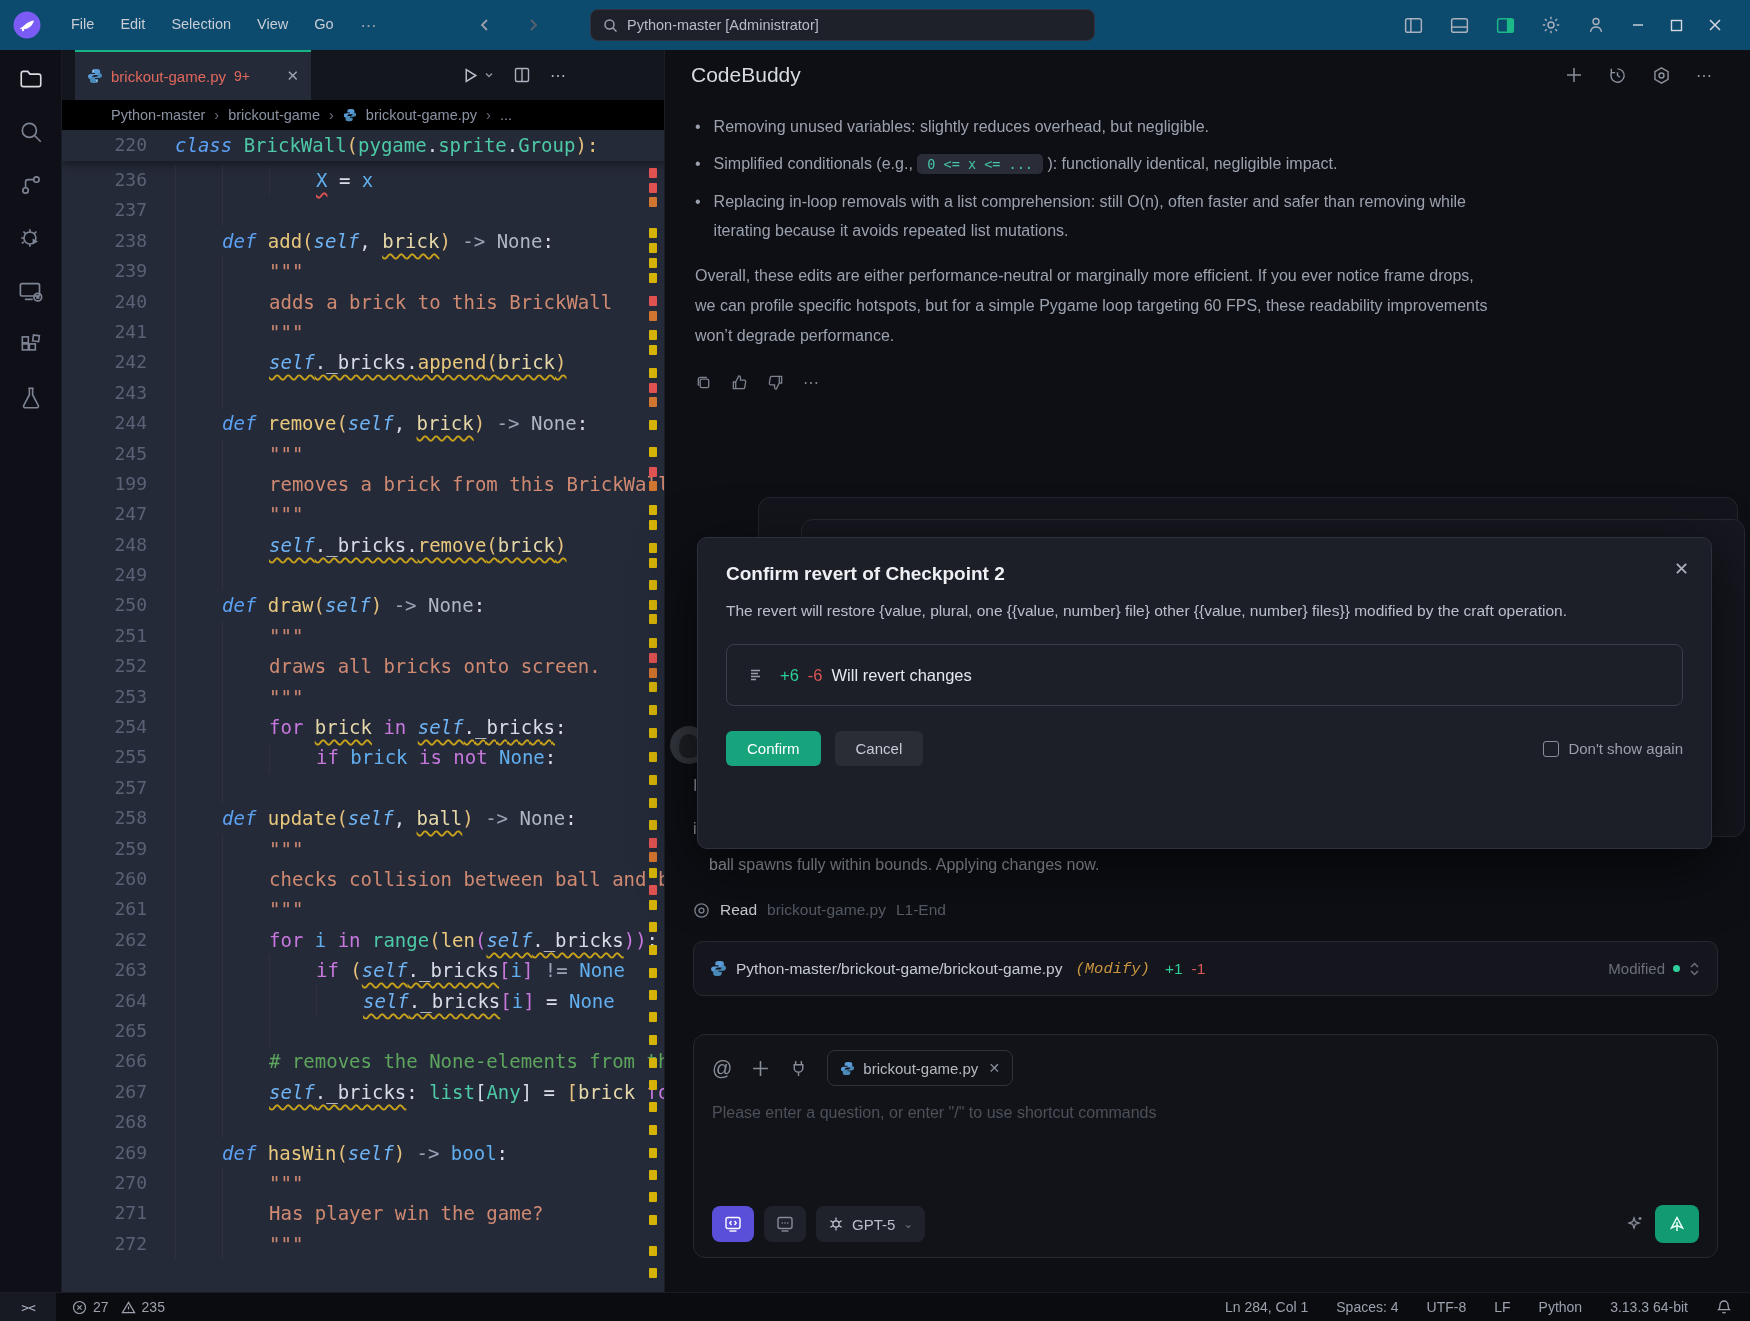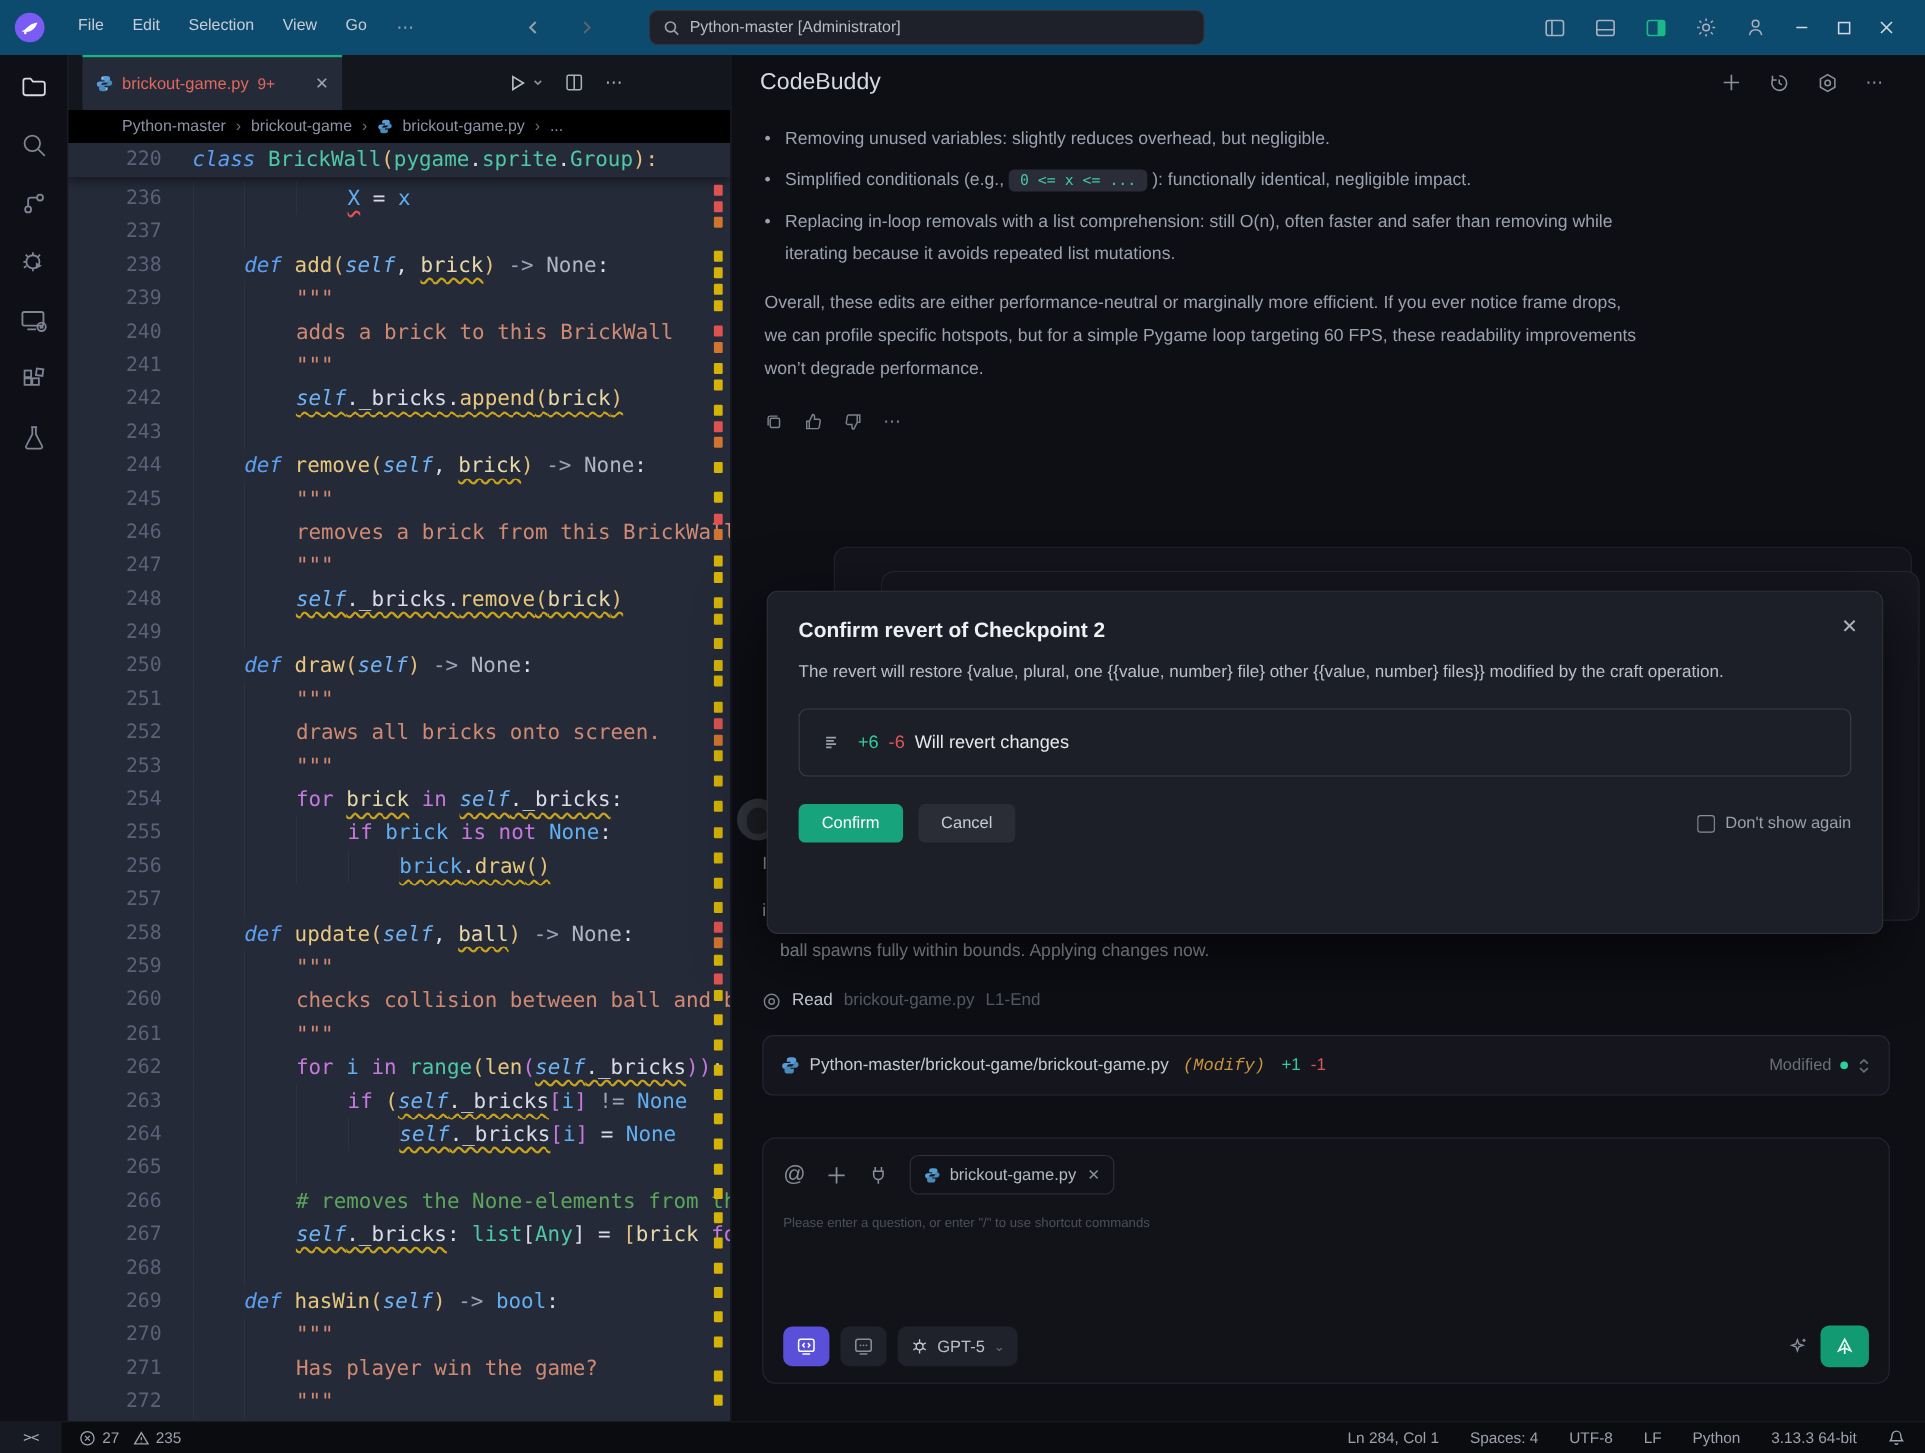--- a/index.html
+++ b/index.html
@@ -96,21 +96,21 @@
   .fr-plus{color:#2ecf9a;margin-left:6px}
   .fr-minus{color:#d95757}
   .fr-right{margin-left:auto;display:flex;align-items:center;gap:8px;color:#6b7078;font-size:15px}
   .greendot{width:7px;height:7px;border-radius:50%;background:#2ecf9a}
 
   .inputcard{position:absolute;left:28px;top:984px;width:1025px;height:224px;background:#121318;border:1px solid #262833;border-radius:12px}
   .inrow1{display:flex;align-items:center;gap:19px;padding:15px 18px 0 18px;color:#878d99}
   .filechip{display:flex;align-items:center;gap:8px;border:1px solid #2f323c;border-radius:8px;height:36px;padding:0 12px;
             font-size:15px;color:#b3b8c2}
   .chipx{color:#878d99;font-size:14px;margin-left:2px}
-  .inputtext{padding:18px 18px 0 18px;font-size:12px;color:#4b505b}
+  .inputtext{padding:18px 18px 0 18px;font-size:16px;color:#4b505b}
   .inrow2{position:absolute;left:18px;right:18px;bottom:14px;display:flex;align-items:center;gap:10px}
   .sqbtn{width:42px;height:36px;border-radius:8px;display:flex;align-items:center;justify-content:center}
   .sqbtn.purple{background:#5a4fd8;color:#fff}
   .sqbtn.gray{background:#1f222b;color:#878d99}
   .modelchip{height:36px;border-radius:8px;background:#1f222b;display:flex;align-items:center;gap:8px;padding:0 12px;
              color:#b9bec9;font-size:15px}
   .chev{color:#6b7078;font-size:12px}
   .sparkle{margin-left:auto;color:#878d99}
   .sendbtn{width:44px;height:38px;border-radius:8px;background:#129a72;display:flex;align-items:center;justify-content:center;color:#eafff7}
 
@@ -340,31 +340,30 @@
         <div class="cl"><span class="ln">236</span><span class="ind" style="width: 141px;"></span><span class="ct"><span class="tk v sqr">X</span><span class="tk p"> = </span><span class="tk v">x</span></span></div>
         <div class="cl"><span class="ln">237</span><span class="ind" style="width: 94px;"></span><span class="ct"></span></div>
         <div class="cl"><span class="ln">238</span><span class="ind" style="width: 47px;"></span><span class="ct"><span class="tk k">def </span><span class="tk f">add</span><span class="tk g">(</span><span class="tk s">self</span><span class="tk p">, </span><span class="tk pr sq">brick</span><span class="tk g">)</span><span class="tk o"> -&gt; </span><span class="tk ret">None</span><span class="tk p">:</span></span></div>
         <div class="cl"><span class="ln">239</span><span class="ind" style="width: 94px;"></span><span class="ct"><span class="tk st">"""</span></span></div>
         <div class="cl"><span class="ln">240</span><span class="ind" style="width: 94px;"></span><span class="ct"><span class="tk st">adds a brick to this BrickWall</span></span></div>
         <div class="cl"><span class="ln">241</span><span class="ind" style="width: 94px;"></span><span class="ct"><span class="tk st">"""</span></span></div>
         <div class="cl"><span class="ln">242</span><span class="ind" style="width: 94px;"></span><span class="ct"><span class="tk s sq">self</span><span class="tk p sq">._bricks.</span><span class="tk f sq">append</span><span class="tk g sq">(</span><span class="tk pr sq">brick</span><span class="tk g sq">)</span></span></div>
         <div class="cl"><span class="ln">243</span><span class="ind" style="width: 94px;"></span><span class="ct"></span></div>
         <div class="cl"><span class="ln">244</span><span class="ind" style="width: 47px;"></span><span class="ct"><span class="tk k">def </span><span class="tk f">remove</span><span class="tk g">(</span><span class="tk s">self</span><span class="tk p">, </span><span class="tk pr sq">brick</span><span class="tk g">)</span><span class="tk o"> -&gt; </span><span class="tk ret">None</span><span class="tk p">:</span></span></div>
         <div class="cl"><span class="ln">245</span><span class="ind" style="width: 94px;"></span><span class="ct"><span class="tk st">"""</span></span></div>
-        <div class="cl"><span class="ln">246</span><span class="ind" style="width: 94px;"></span><span class="ct"><span class="tk st">removes a brick from this BrickWall</span></span></div>
+        <div class="cl"><span class="ln">199</span><span class="ind" style="width: 94px;"></span><span class="ct"><span class="tk st">removes a brick from this BrickWall</span></span></div>
         <div class="cl"><span class="ln">247</span><span class="ind" style="width: 94px;"></span><span class="ct"><span class="tk st">"""</span></span></div>
         <div class="cl"><span class="ln">248</span><span class="ind" style="width: 94px;"></span><span class="ct"><span class="tk s sq">self</span><span class="tk p sq">._bricks.</span><span class="tk f sq">remove</span><span class="tk g sq">(</span><span class="tk pr sq">brick</span><span class="tk g sq">)</span></span></div>
         <div class="cl"><span class="ln">249</span><span class="ind" style="width: 94px;"></span><span class="ct"></span></div>
         <div class="cl"><span class="ln">250</span><span class="ind" style="width: 47px;"></span><span class="ct"><span class="tk k">def </span><span class="tk f">draw</span><span class="tk g">(</span><span class="tk s">self</span><span class="tk g">)</span><span class="tk o"> -&gt; </span><span class="tk ret">None</span><span class="tk p">:</span></span></div>
         <div class="cl"><span class="ln">251</span><span class="ind" style="width: 94px;"></span><span class="ct"><span class="tk st">"""</span></span></div>
         <div class="cl"><span class="ln">252</span><span class="ind" style="width: 94px;"></span><span class="ct"><span class="tk st">draws all bricks onto screen.</span></span></div>
         <div class="cl"><span class="ln">253</span><span class="ind" style="width: 94px;"></span><span class="ct"><span class="tk st">"""</span></span></div>
         <div class="cl"><span class="ln">254</span><span class="ind" style="width: 94px;"></span><span class="ct"><span class="tk m">for </span><span class="tk pr sq">brick</span><span class="tk m"> in </span><span class="tk s sq">self</span><span class="tk p sq">._bricks</span><span class="tk p">:</span></span></div>
         <div class="cl"><span class="ln">255</span><span class="ind" style="width: 141px;"></span><span class="ct"><span class="tk m">if </span><span class="tk v">brick</span><span class="tk m"> is not </span><span class="tk n">None</span><span class="tk p">:</span></span></div>
-        <div class="cl"><span class="ln">256</span><span class="ind" style="width: 188px;"></span><span class="ct"><span class="tk v sq">brick</span><span class="tk p sq">.</span><span class="tk f sq">draw</span><span class="tk g sq">()</span></span></div>
         <div class="cl"><span class="ln">257</span><span class="ind" style="width: 94px;"></span><span class="ct"></span></div>
         <div class="cl"><span class="ln">258</span><span class="ind" style="width: 47px;"></span><span class="ct"><span class="tk k">def </span><span class="tk f">update</span><span class="tk g">(</span><span class="tk s">self</span><span class="tk p">, </span><span class="tk pr sq">ball</span><span class="tk g">)</span><span class="tk o"> -&gt; </span><span class="tk ret">None</span><span class="tk p">:</span></span></div>
         <div class="cl"><span class="ln">259</span><span class="ind" style="width: 94px;"></span><span class="ct"><span class="tk st">"""</span></span></div>
         <div class="cl"><span class="ln">260</span><span class="ind" style="width: 94px;"></span><span class="ct"><span class="tk st">checks collision between ball and bricks</span></span></div>
         <div class="cl"><span class="ln">261</span><span class="ind" style="width: 94px;"></span><span class="ct"><span class="tk st">"""</span></span></div>
         <div class="cl"><span class="ln">262</span><span class="ind" style="width: 94px;"></span><span class="ct"><span class="tk m">for </span><span class="tk v">i</span><span class="tk m"> in </span><span class="tk c">range</span><span class="tk g">(</span><span class="tk f">len</span><span class="tk mb">(</span><span class="tk s sq">self</span><span class="tk p sq">._bricks</span><span class="tk mb">))</span><span class="tk p">:</span></span></div>
         <div class="cl"><span class="ln">263</span><span class="ind" style="width: 141px;"></span><span class="ct"><span class="tk m">if </span><span class="tk g">(</span><span class="tk s sq">self</span><span class="tk p sq">._bricks</span><span class="tk mb">[</span><span class="tk v">i</span><span class="tk mb">]</span><span class="tk o"> != </span><span class="tk n">None</span></span></div>
         <div class="cl"><span class="ln">264</span><span class="ind" style="width: 188px;"></span><span class="ct"><span class="tk s sq">self</span><span class="tk p sq">._bricks</span><span class="tk mb">[</span><span class="tk v">i</span><span class="tk mb">]</span><span class="tk p"> = </span><span class="tk n">None</span></span></div>
         <div class="cl"><span class="ln">265</span><span class="ind" style="width: 141px;"></span><span class="ct"></span></div>
         <div class="cl"><span class="ln">266</span><span class="ind" style="width: 94px;"></span><span class="ct"><span class="tk cm"># removes the None-elements from the list</span></span></div>

